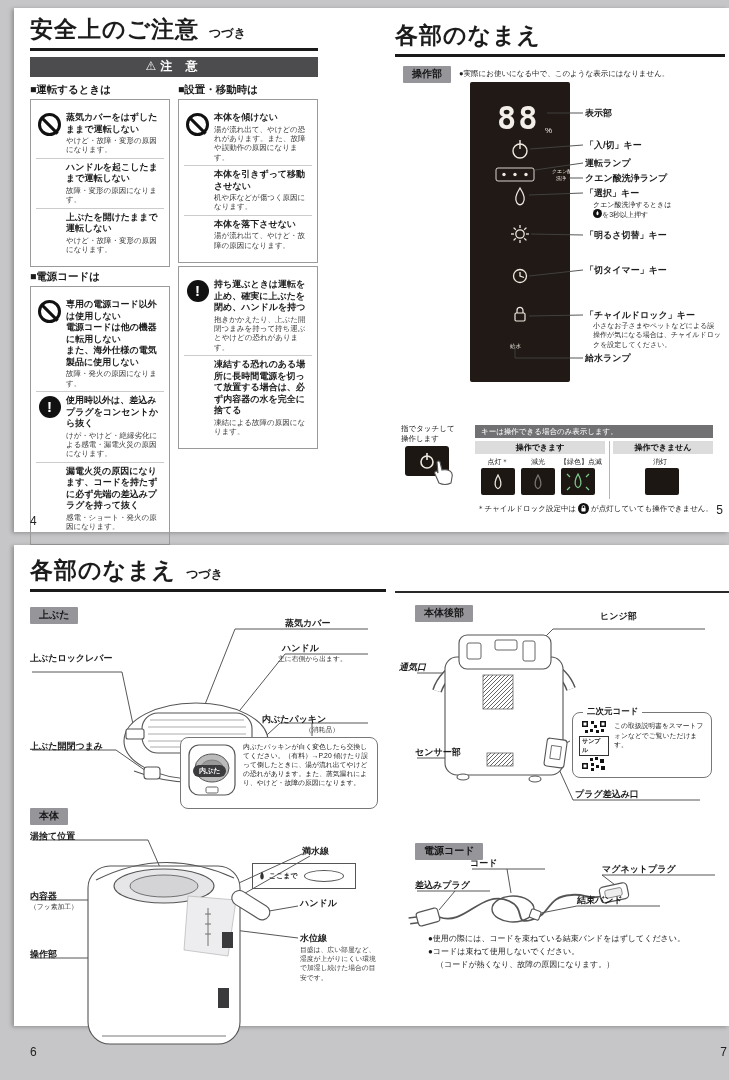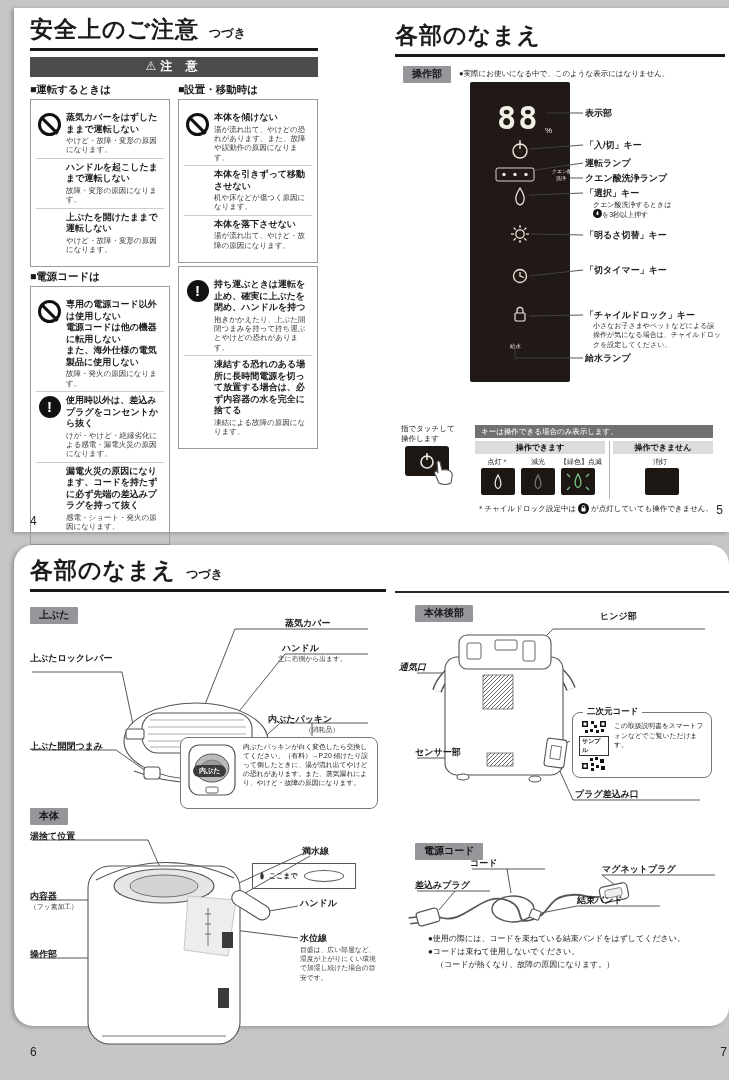--- a/index.html
+++ b/index.html
@@ -1,20 +1,20 @@
 <!DOCTYPE html>
 <html><head>
 <meta charset="utf-8">
 <style>
   html,body{margin:0;padding:0;}
   body{background:#c6c6c8;font-family:"Liberation Sans","DejaVu Sans",sans-serif;color:#1c1c1c;}
   .canvas{position:relative;width:729px;height:1080px;background:#c6c6c8;overflow:hidden;}
   .sheet{position:absolute;background:#fff;box-shadow:-2px 1px 4px rgba(0,0,0,.28);}
   .sheet1{left:14px;top:8px;width:715px;height:524px;}
-  .sheet2{left:14px;top:545px;width:715px;height:481px;border-radius:19px;}
+  .sheet2{left:14px;top:545px;width:715px;height:481px;}
   .page{position:absolute;}
   .p4{left:16px;top:6px;width:288px;height:514px;}
   .p5{left:381px;top:12px;width:330px;height:508px;}
   .p6{left:16px;top:10px;width:356px;height:523px;}
   .p7{left:381px;top:10px;width:334px;height:523px;}
 
   .main-title{font-size:23px;font-weight:bold;letter-spacing:1px;border-bottom:3px solid #1a1a1a;padding-bottom:3px;margin:0;}
   .main-title .suffix{font-size:12px;margin-left:10px;letter-spacing:0;}
   .sub-title{font-size:21px;font-weight:bold;letter-spacing:1px;border-bottom:3px solid #1a1a1a;padding-bottom:2px;margin:8px 0 0 0;}
 
@@ -423,21 +423,21 @@
           <path d="M16 88 Q78 112 142 86" fill="none"></path>
           <rect x="26" y="84" width="16" height="12" rx="3"></rect>
         </g>
       </svg>
 
       <div class="lbl" style="left:255px;top:62px;">蒸気カバー</div>
       <div class="lbl" style="left:252px;top:87px;">ハンドル</div>
       <div class="lbl-note" style="left:248px;top:99px;">主に右側から出ます。</div>
       <div class="lbl" style="left:0;top:97px;">上ぶたロックレバー</div>
       <div class="lbl" style="left:0;top:185px;">上ぶた開閉つまみ</div>
-      <div class="lbl" style="left:238px;top:158px;">内ぶたパッキン</div>
+      <div class="lbl" style="left:232px;top:158px;">内ぶたパッキン</div>
       <div class="lbl-note" style="left:275px;top:170px;">（消耗品）</div>
 
       <div class="roundbox innerlid-box">
         <div class="innerlid-fig">
           <svg width="52" height="60" viewBox="0 0 52 60">
             <rect x="3" y="2" width="46" height="50" rx="10" stroke="#555" fill="#fff" stroke-width="1.2"></rect>
             <ellipse cx="26" cy="25" rx="17" ry="14" stroke="#555" fill="#bbb" stroke-width="1"></ellipse>
             <ellipse cx="26" cy="25" rx="11" ry="8" stroke="#777" fill="#999" stroke-width="0.8"></ellipse>
             <rect x="20" y="44" width="12" height="6" rx="1.5" stroke="#555" fill="#fff" stroke-width="0.9"></rect>
           </svg>

